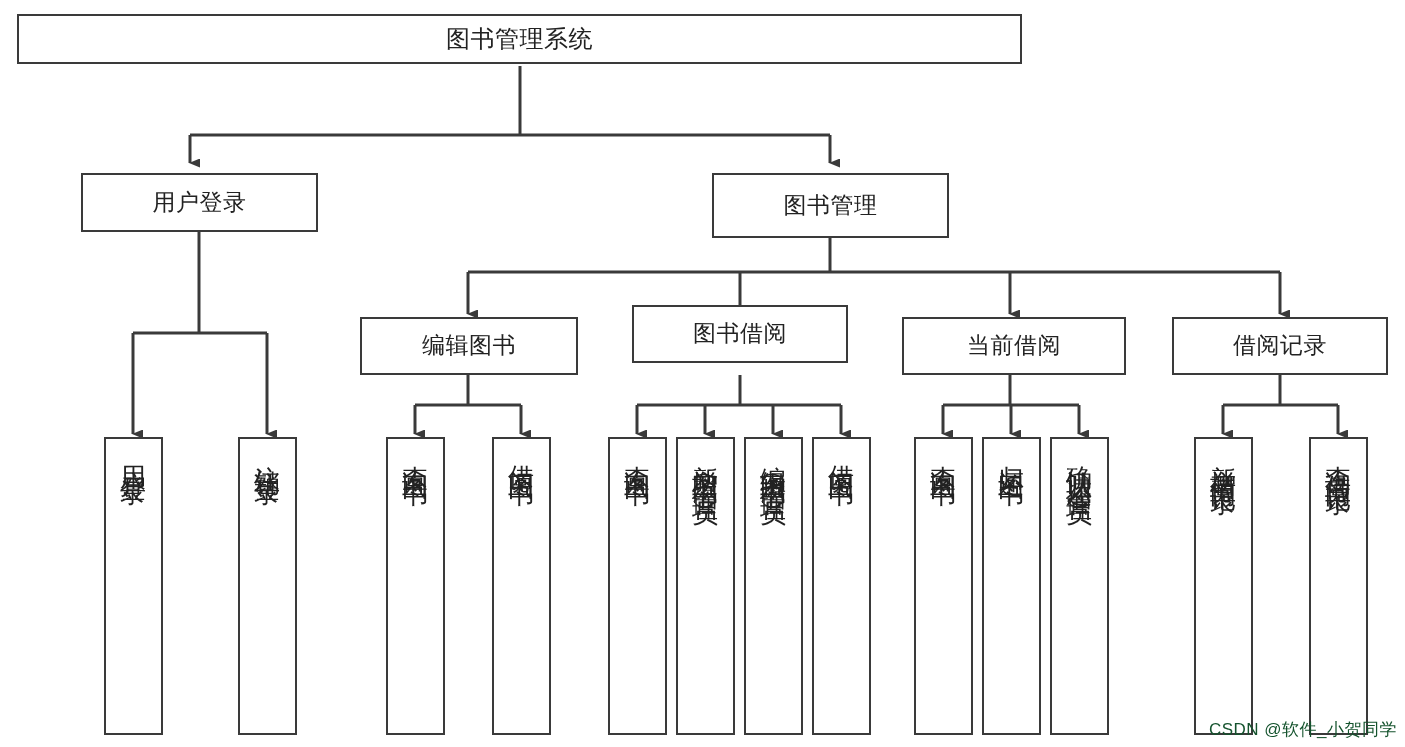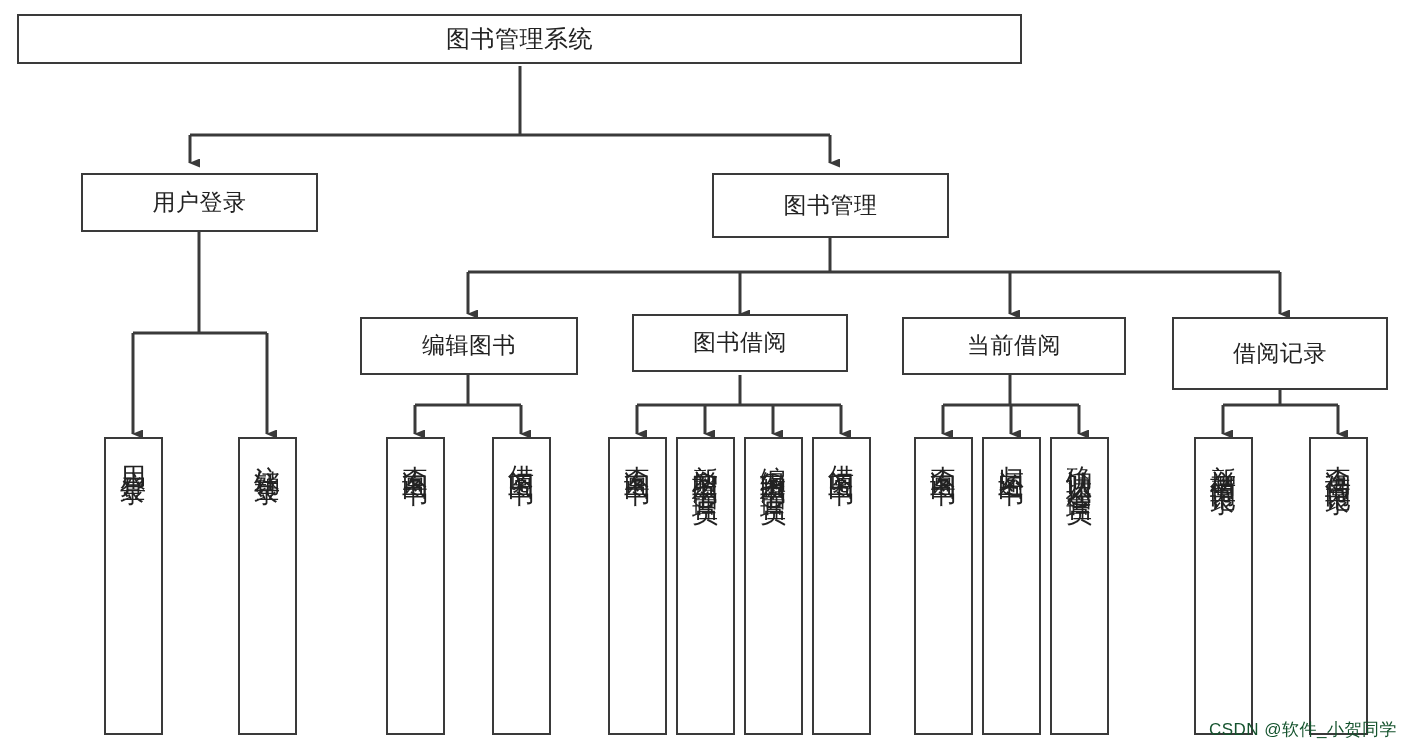--- a/index.html
+++ b/index.html
@@ -127,27 +127,27 @@
   <div class="node horiz" style="left:81px; top:173px; width:237px; height:59px;">
     <span class="label">用户登录</span>
   </div>
   <div class="node horiz" style="left:712px; top:173px; width:237px; height:65px;">
     <span class="label">图书管理</span>
   </div>
 
   <div class="node horiz" style="left:360px; top:317px; width:218px; height:58px;">
     <span class="label">编辑图书</span>
   </div>
-  <div class="node horiz" style="left:632px; top:314px; width:216px; height:58px;">
+  <div class="node horiz" style="left:632px; top:305px; width:216px; height:58px;">
     <span class="label">图书借阅</span>
   </div>
   <div class="node horiz" style="left:902px; top:317px; width:224px; height:58px;">
     <span class="label">当前借阅</span>
   </div>
-  <div class="node horiz" style="left:1172px; top:317px; width:216px; height:73px;">
+  <div class="node horiz" style="left:1172px; top:317px; width:216px; height:58px;">
     <span class="label">借阅记录</span>
   </div>
 
   <div class="node vert" style="left:104px; top:437px; width:59px; height:298px;">
     <span class="label">用户登录</span>
   </div>
   <div class="node vert" style="left:238px; top:437px; width:59px; height:298px;">
     <span class="label">注销登录</span>
   </div>
 

